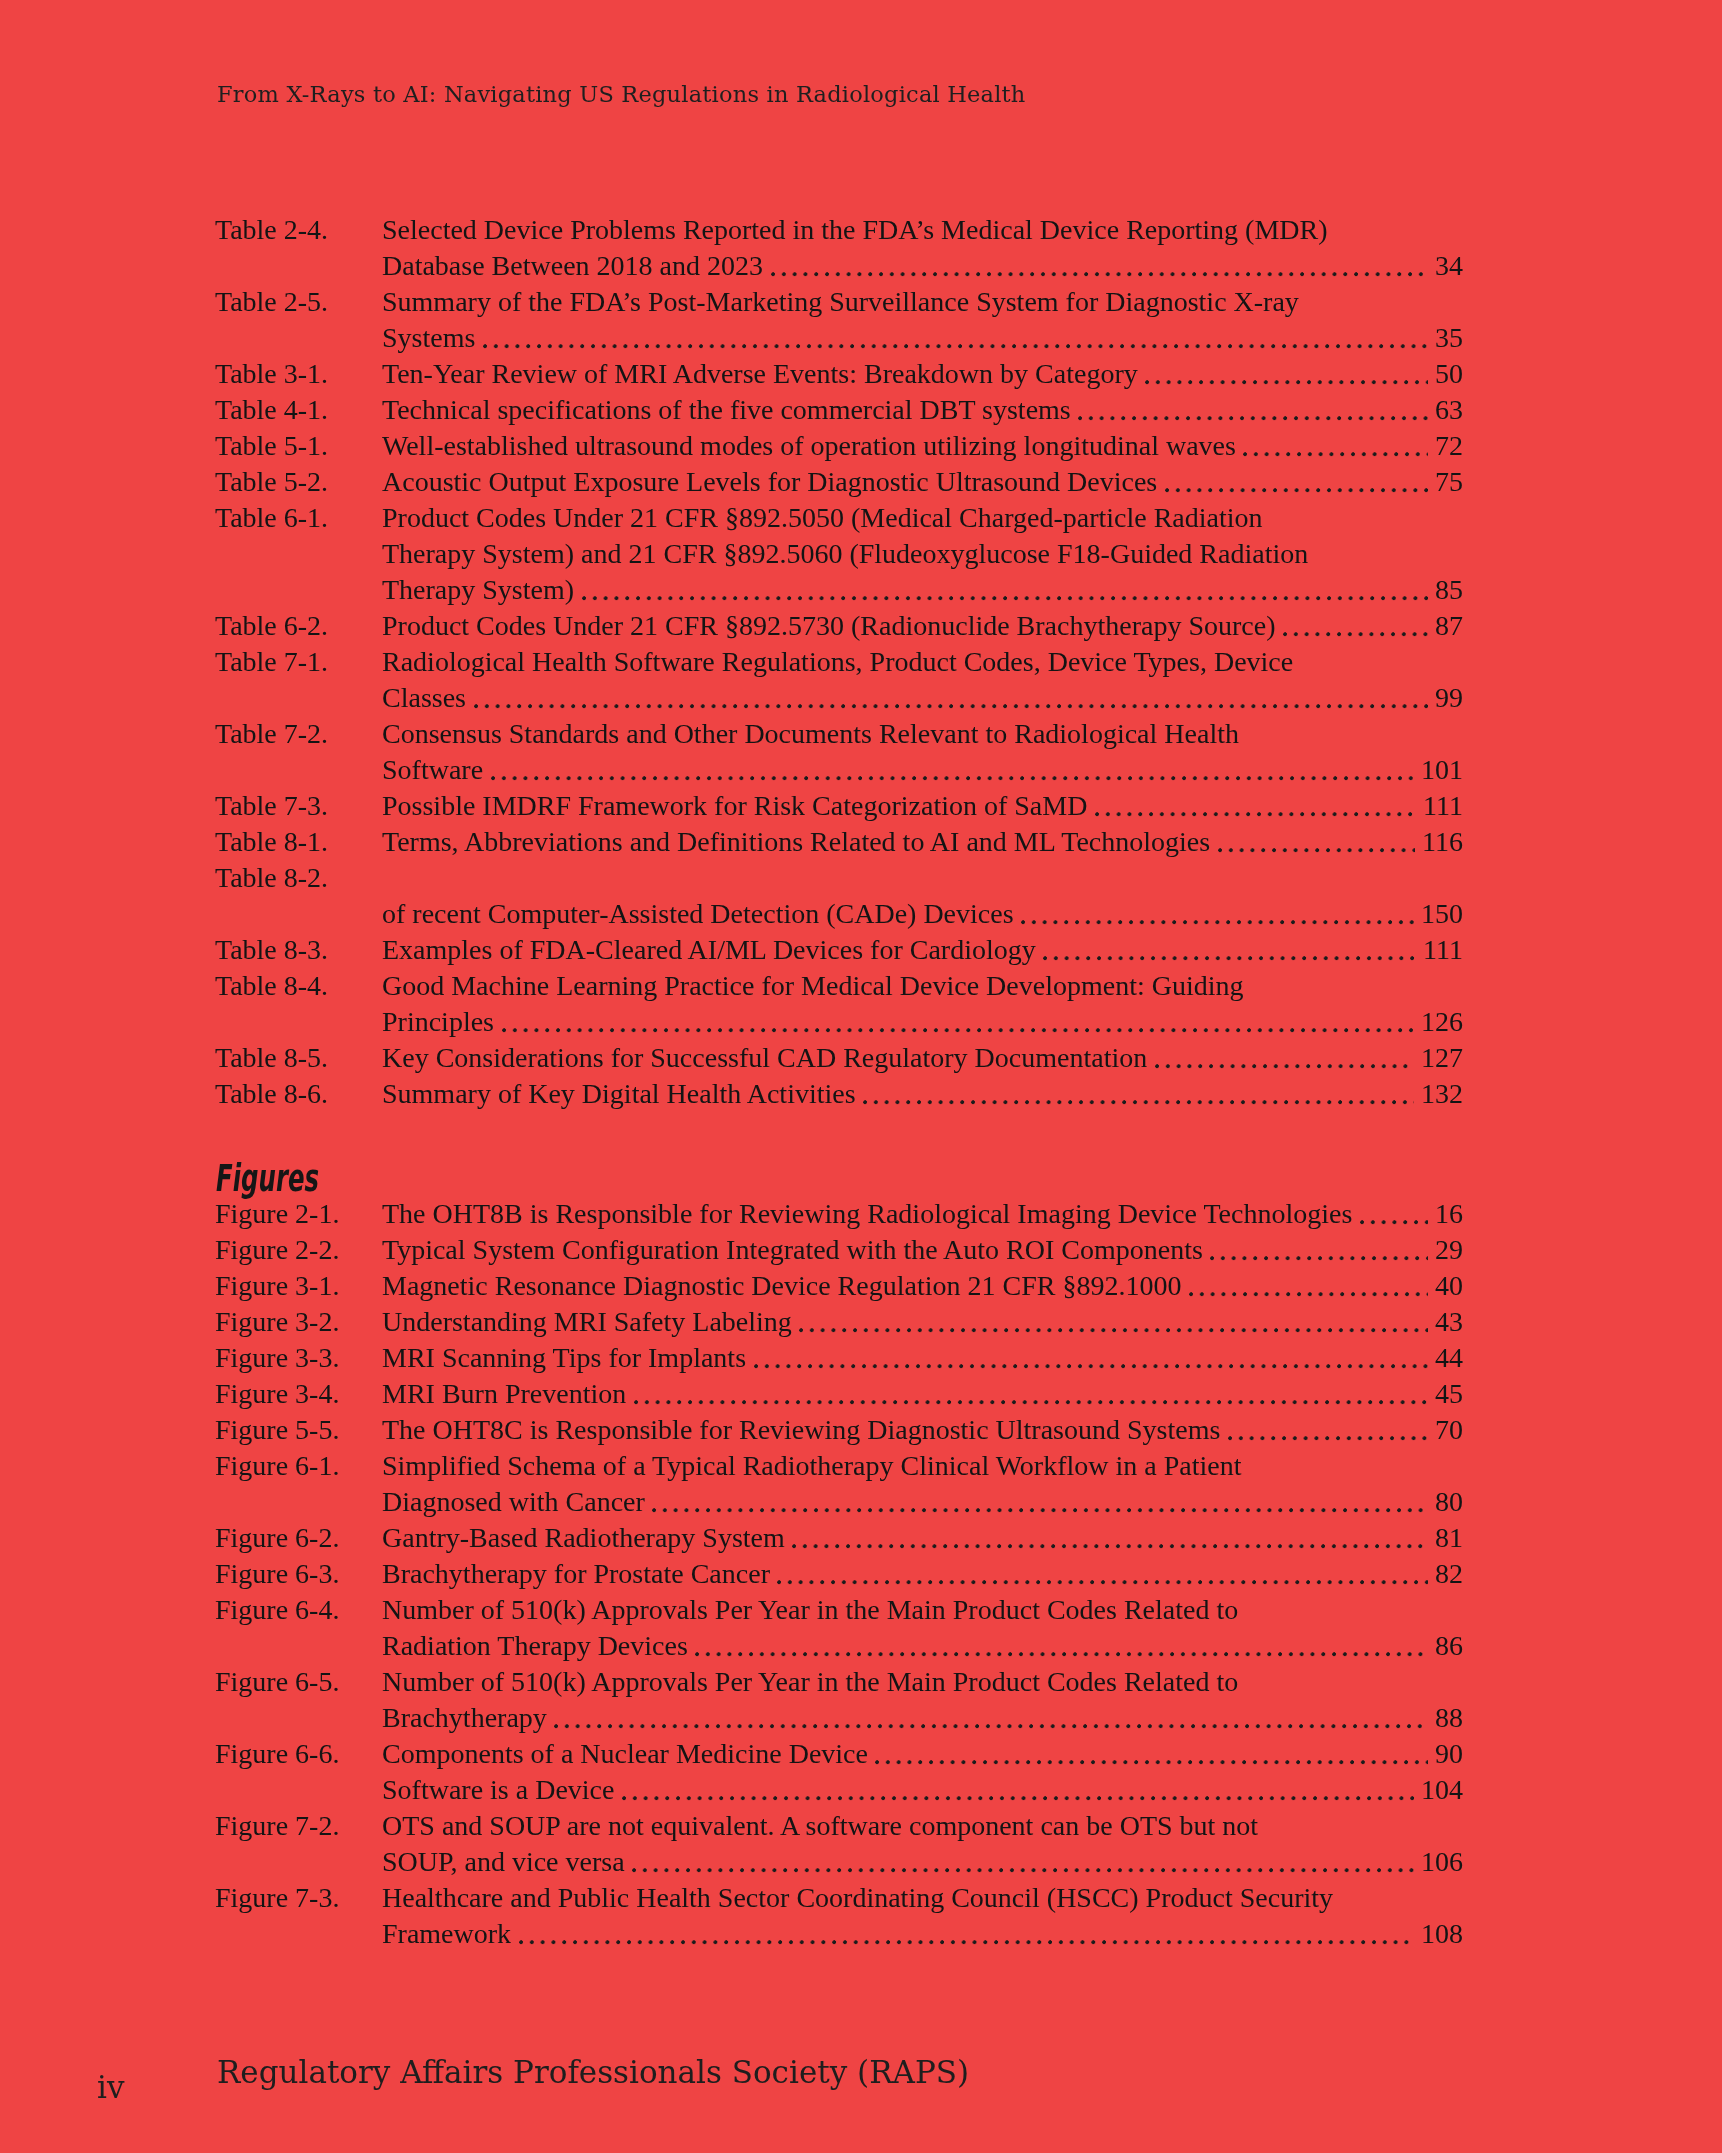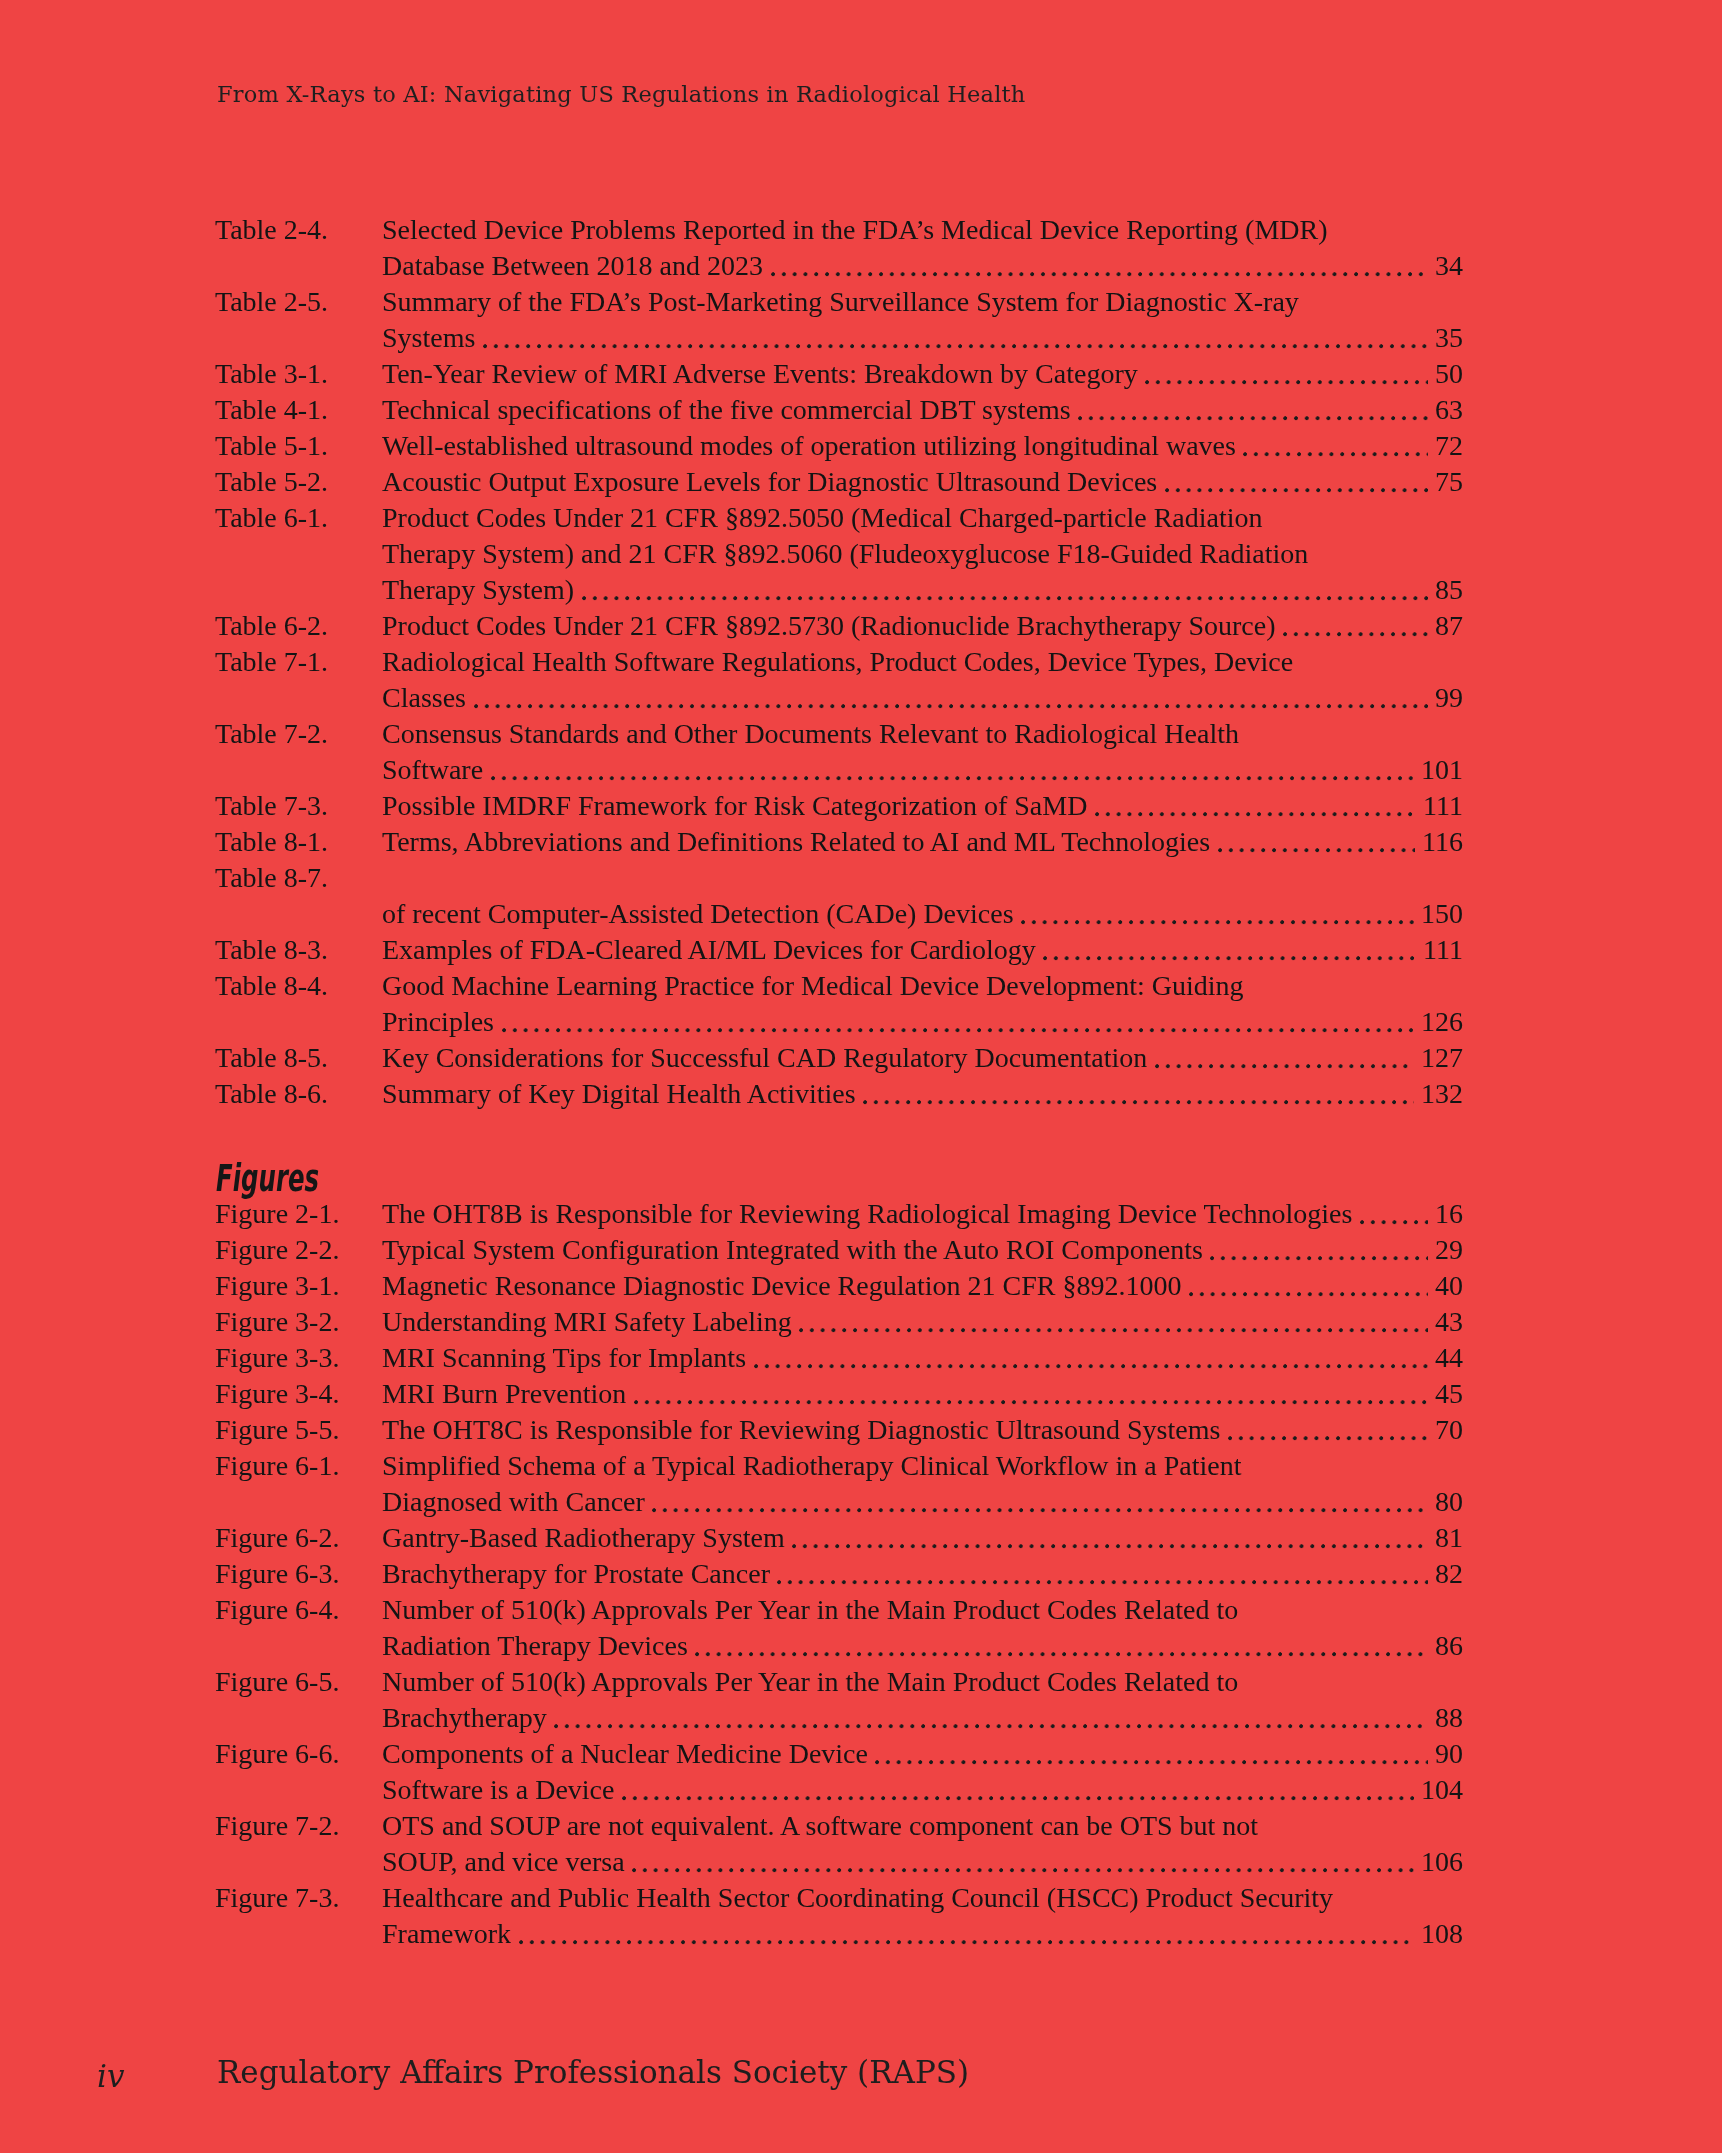--- a/index.html
+++ b/index.html
@@ -45,21 +45,21 @@
     font-style:italic;font-weight:bold;
     font-size:37px;line-height:45px;color:#161616;
     transform:scaleX(0.66);transform-origin:left center;
     white-space:nowrap;
   }
   .footer{
     position:absolute;left:0;top:2054px;width:1722px;height:39px;
     font-family:"DejaVu Serif",serif;
     font-size:31px;line-height:37px;color:#1e1e1e;
   }
-  .folio{position:absolute;left:97px;top:4px;font-style:italic;}
+  .folio{position:absolute;left:97px;top:15px;}
   .publisher{position:absolute;left:217px;top:0;white-space:nowrap;}
 </style>
 </head>
 <body>
 
 <div class="page">
 
   <div class="running-header">From X-Rays to AI: Navigating US Regulations in Radiological Health</div>
 
   <div class="toc-list tables">
@@ -178,21 +178,21 @@
       <div class="entry">
         <div class="line">
           <span class="label">Table 8-1.</span>
           <span class="text">Terms, Abbreviations and Definitions Related to AI and ML Technologies</span>
           <span class="leader"></span>
           <span class="page-num">116</span>
         </div>
       </div>
       <div class="entry">
         <div class="line">
-          <span class="label">Table 8-7.</span>
+          <span class="label">Table 8-2.</span>
         </div>
         <div class="line">
           <span class="label"></span>
           <span class="text">of recent Computer-Assisted Detection (CADe) Devices</span>
           <span class="leader"></span>
           <span class="page-num">150</span>
         </div>
       </div>
       <div class="entry">
         <div class="line">

